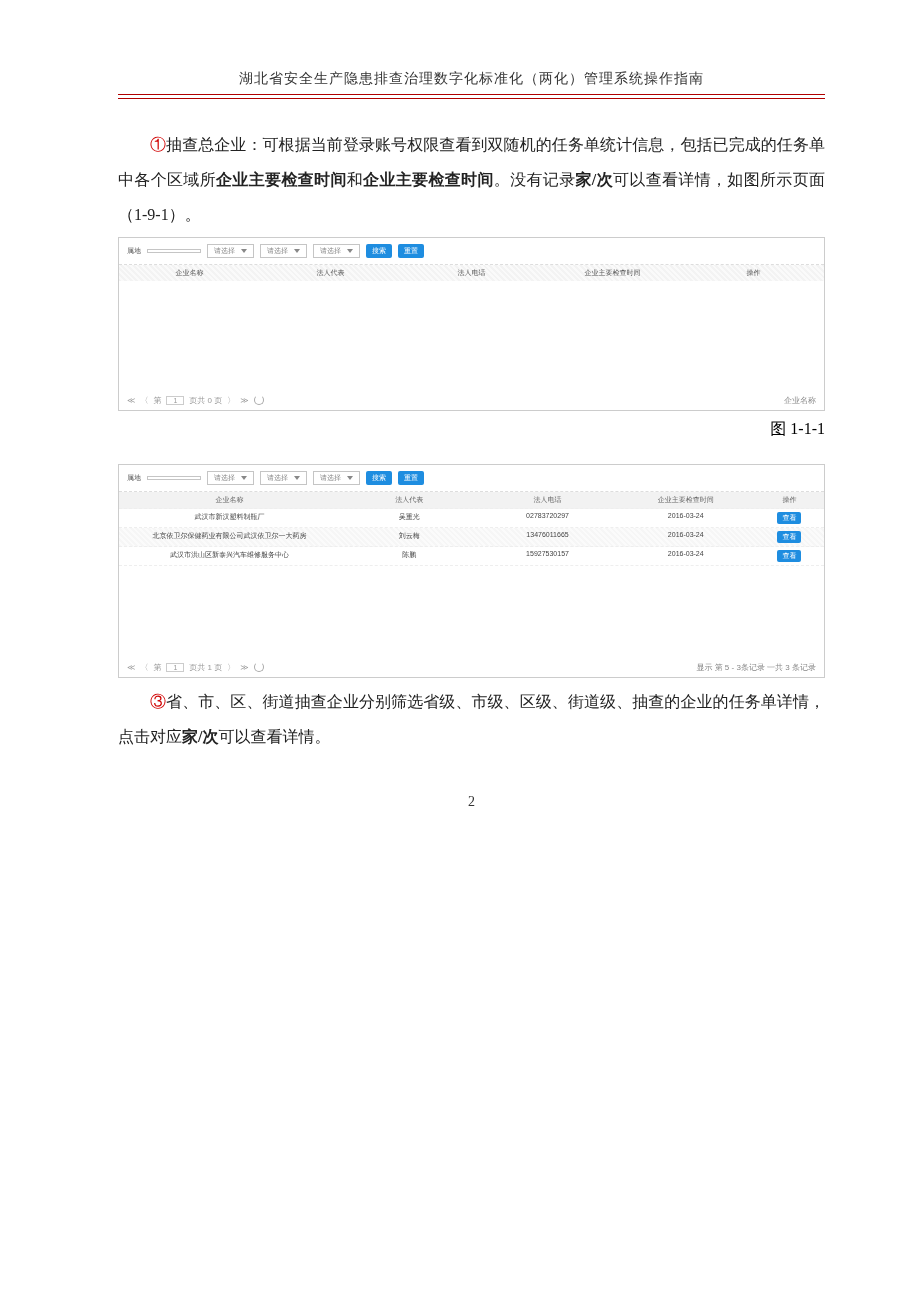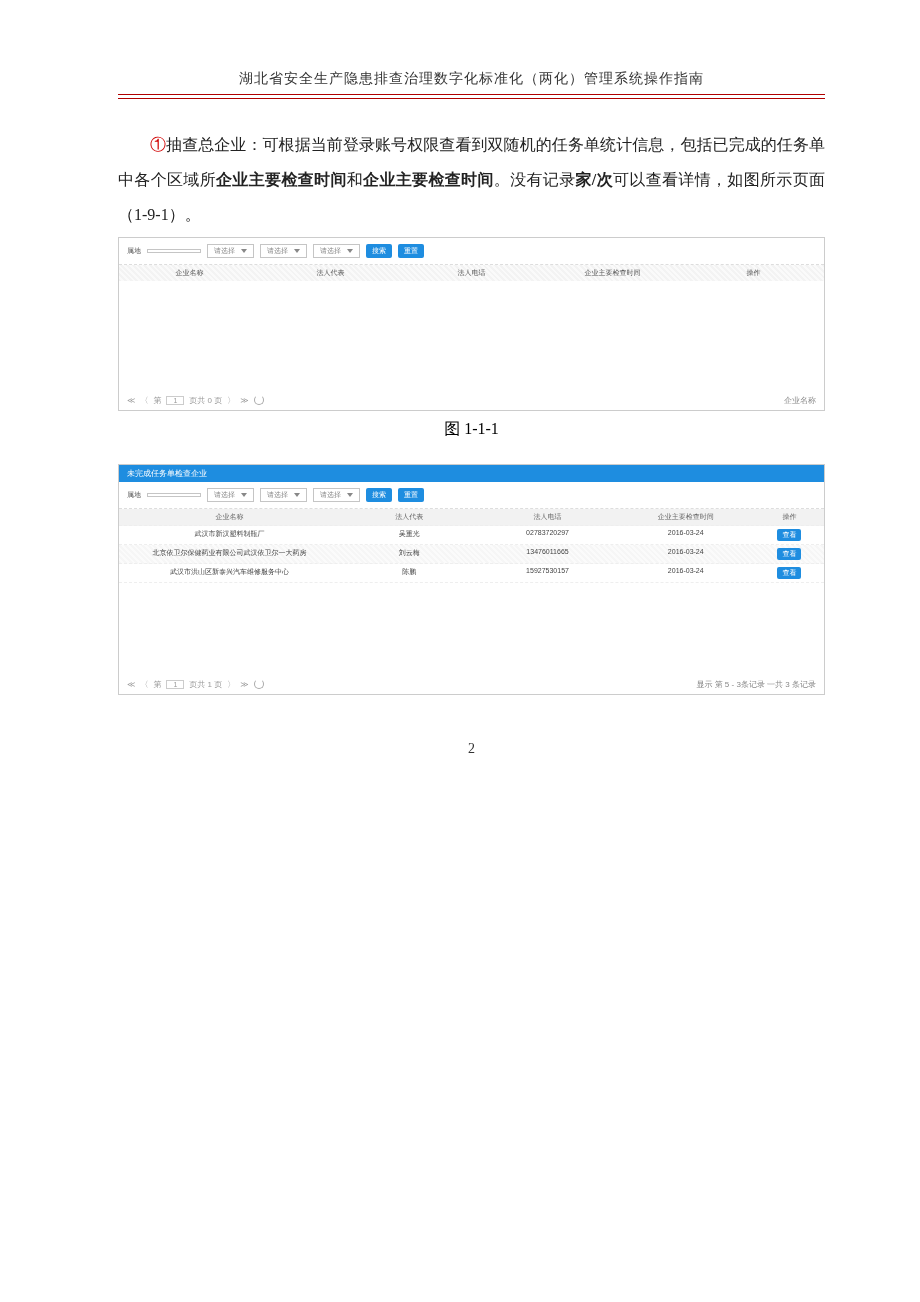--- a/index.html
+++ b/index.html
@@ -35,21 +35,21 @@
     text-indent: 2em;
     margin: 0 0 4px 0;
     color: #222;
   }
   .circled {
     color: #d00000;
     font-weight: normal;
   }
   .bold { font-weight: bold; }
   .fig-caption {
-    text-align: center;
+    text-align: right;
     font-size: 16px;
     margin: 8px 0 24px 0;
     font-family: "SimSun", serif;
   }
   .page-num {
     text-align: center;
     font-size: 14px;
     margin-top: 40px;
     color: #333;
   }
@@ -197,21 +197,20 @@
         <span class="icon-refresh"></span>
       </div>
       <div>企业名称</div>
     </div>
   </div>
 
   <div class="fig-caption">图 1-1-1</div>
 
 
   <div class="shot shot2">
-    <div class="shot-title">未完成任务单检查企业</div>
     <div class="filter-row">
       <span class="label">属地</span>
       <span class="sel" style="width:40px;" title="输入"></span>
       <span class="sel">
           <span>请选择</span>
           <span class="caret"></span>
         </span>
       <span class="sel">
           <span>请选择</span>
           <span class="caret"></span>
@@ -262,15 +261,18 @@
         <span>〉</span>
         <span>≫</span>
         <span class="icon-refresh"></span>
       </div>
       <div>显示 第 5 - 3条记录 一共 3 条记录</div>
     </div>
   </div>
 
   <div class="fig-spacer"></div>
 
+  <p class="para">
+    <span class="circled">③</span><span>省、市、区、街道抽查企业分别筛选省级、市级、区级、街道级、抽查的企业的任务单详情，点击对应</span><span class="bold">家/次</span><span>可以查看详情。</span>
+  </p>
 
   <div class="page-num">2</div>
 </div>
 
 </body></html>

